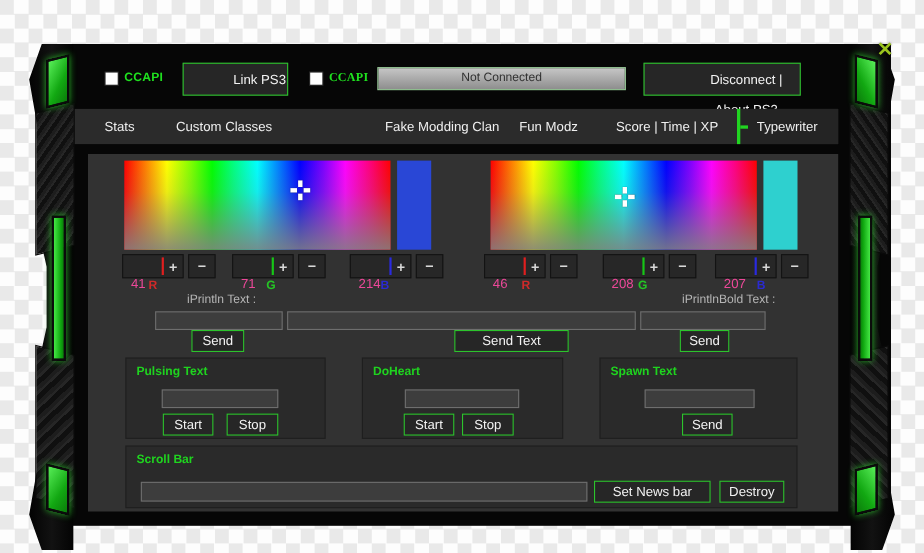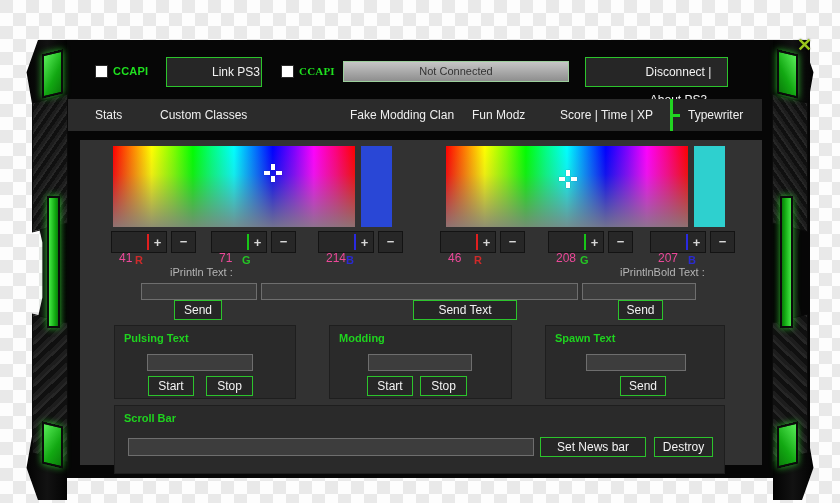--- a/index.html
+++ b/index.html
@@ -191,33 +191,33 @@
       <div class="gbtn send-row" style="left:538px; width:45px;">Send</div>
 
       <div class="groupbox" style="left:34px; top:185px; width:182px; height:74px;">
         <span class="group-title">Pulsing Text</span>
         <input class="tbox" style="left: 32px; top: 28px; width: 106px; height: 17px;" value="">
         <div class="gbtn gb-btn" style="left:33px; top:50px; width:46px;">Start</div>
         <div class="gbtn gb-btn" style="left:91px; top:50px; width:47px;">Stop</div>
       </div>
 
       <div class="groupbox" style="left:249px; top:185px; width:183px; height:74px;">
-        <span class="group-title">Modding</span>
+        <span class="group-title">DoHeart</span>
         <input class="tbox" style="left: 38px; top: 28px; width: 104px; height: 17px;" value="">
         <div class="gbtn gb-btn" style="left:37px; top:50px; width:46px;">Start</div>
         <div class="gbtn gb-btn" style="left:90px; top:50px; width:47px;">Stop</div>
       </div>
 
       <div class="groupbox" style="left:465px; top:185px; width:180px; height:74px;">
         <span class="group-title">Spawn Text</span>
         <input class="tbox" style="left: 40px; top: 28px; width: 100px; height: 17px;" value="">
         <div class="gbtn gb-btn" style="left:74px; top:50px; width:46px;">Send</div>
       </div>
 
-      <div class="groupbox" style="left:34px; top:265px; width:611px; height:69px;text-decoration:underline;">
+      <div class="groupbox" style="left:34px; top:265px; width:611px; height:57px;text-decoration:underline;">
         <span class="group-title">Scroll Bar</span>
         <input class="tbox" style="left: 13px; top: 32px; width: 406px; height: 18px;" value="">
         <div class="gbtn gb-btn" style="left:425px; top:31px; width:106px;">Set News bar</div>
         <div class="gbtn gb-btn" style="left:539px; top:31px; width:59px;">Destroy</div>
       </div>
 
     </div>
   </div>
 
   <div class="frame frame-left">

